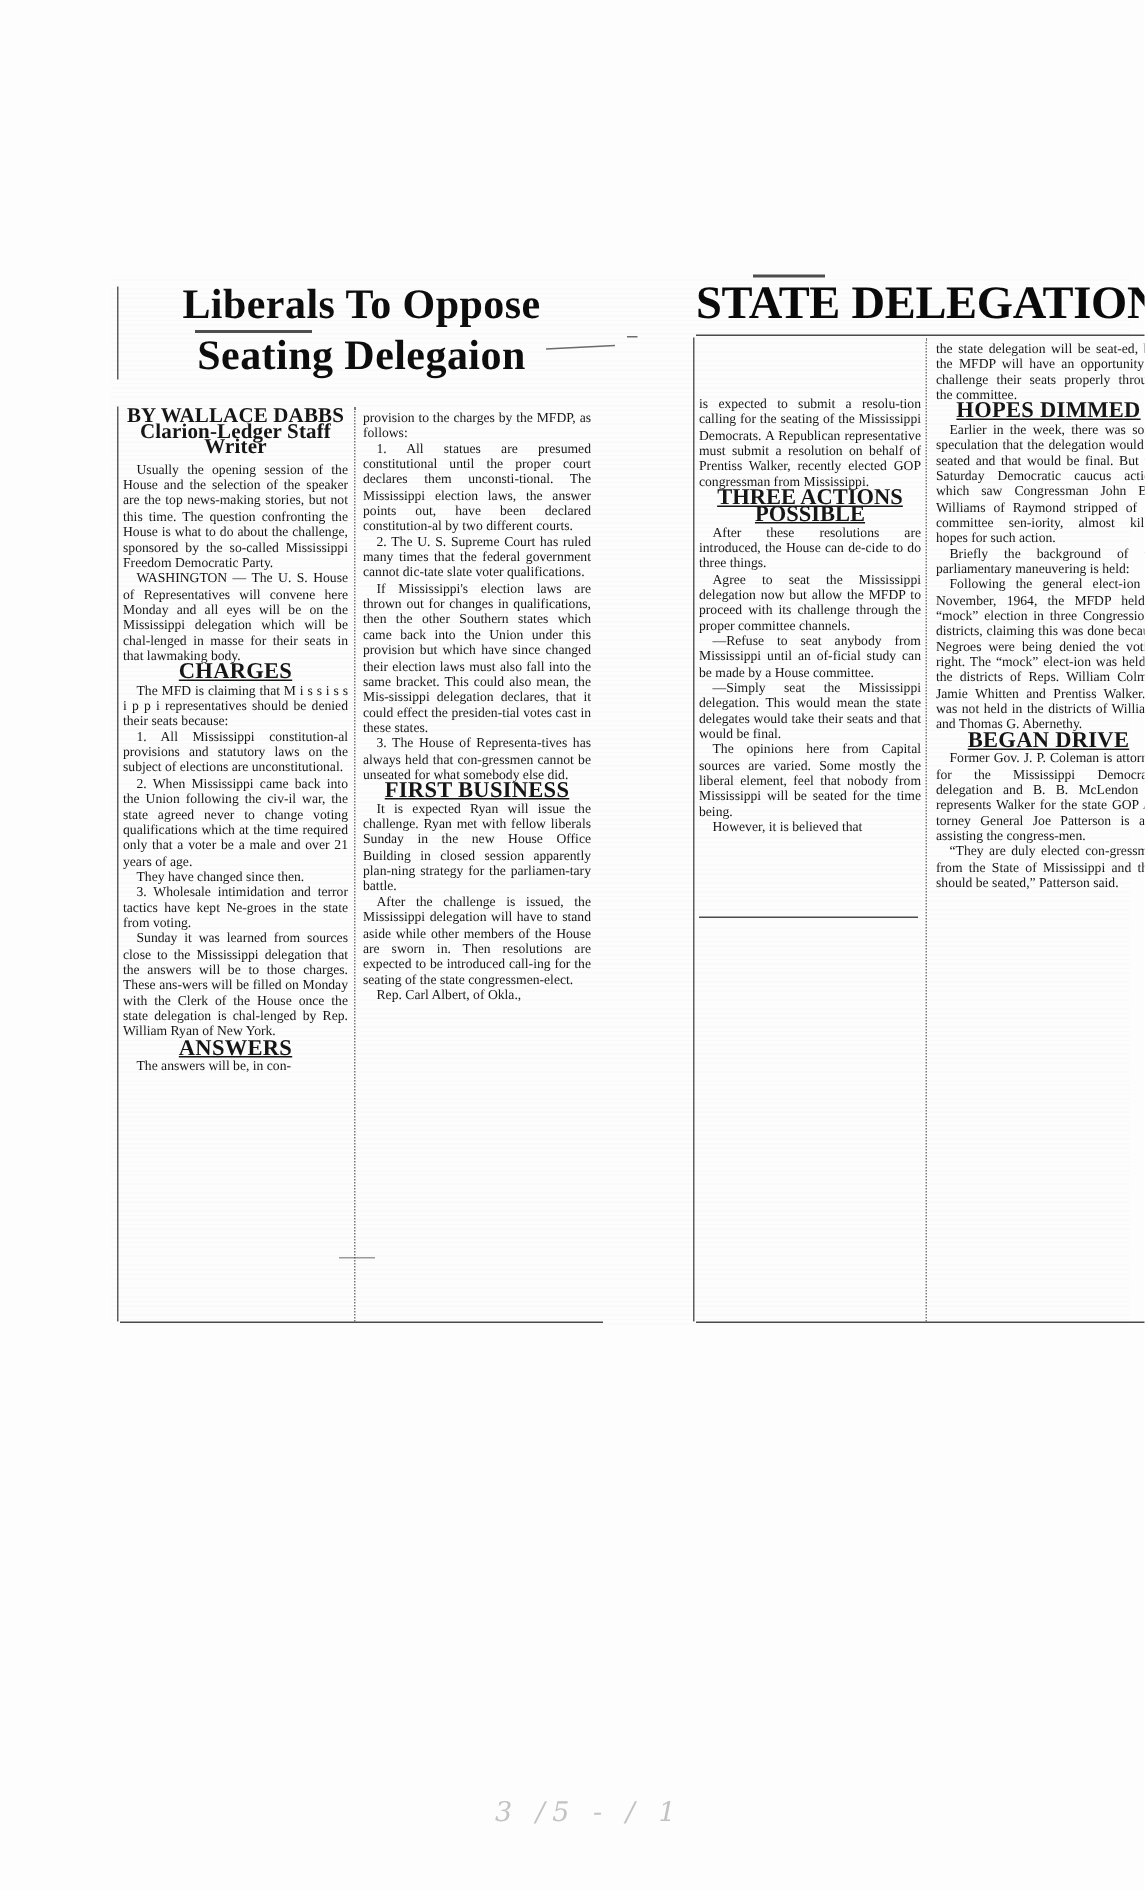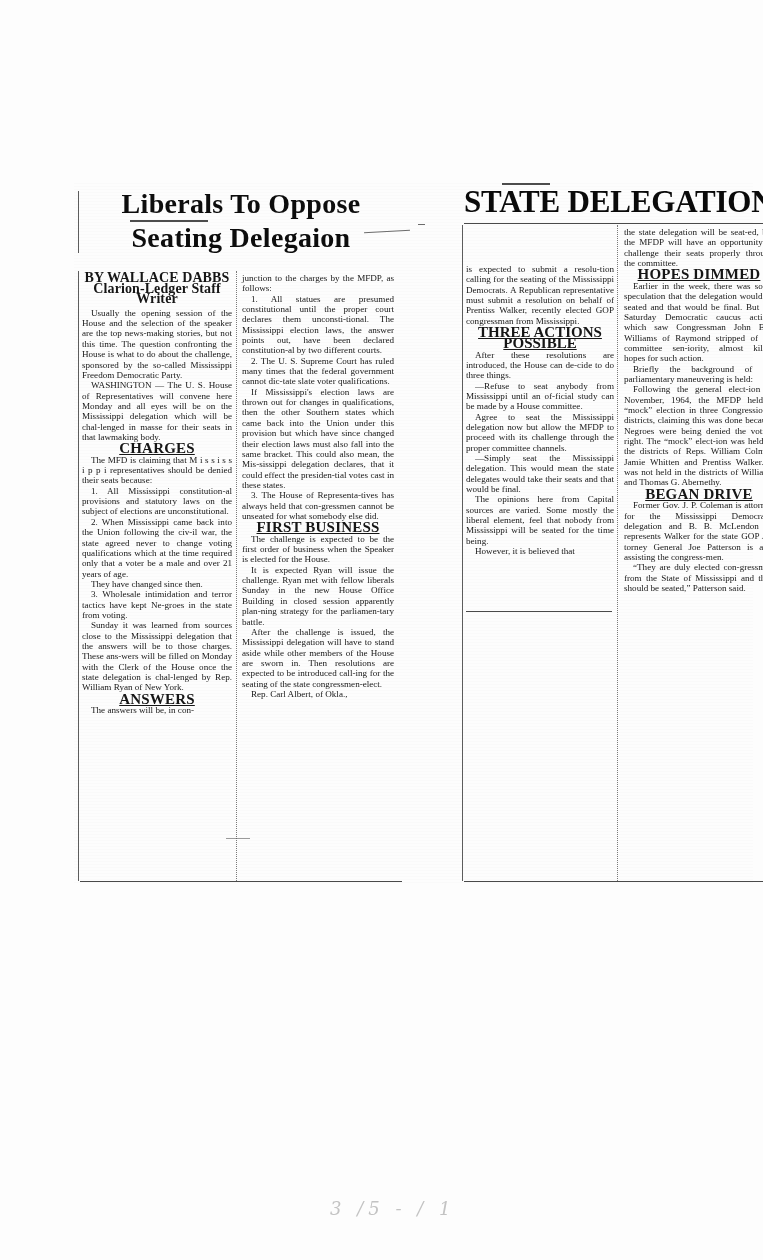--- a/index.html
+++ b/index.html
@@ -200,29 +200,28 @@
           <p>2. When Mississippi came back into the Union following the civ-il war, the state agreed never to change voting qualifications which at the time required only that a voter be a male and over 21 years of age.</p>
           <p>They have changed since then.</p>
           <p>3. Wholesale intimidation and terror tactics have kept Ne-groes in the state from voting.</p>
           <p>Sunday it was learned from sources close to the Mississippi delegation that the answers will be to those charges. These ans-wers will be filled on Monday with the Clerk of the House once the  state delegation is chal-lenged by Rep. William Ryan of New York.</p>
 
           <p class="subhead">ANSWERS</p>
           <p>The answers will be, in con-</p>
         </div>
 
         <div class="col" style="width:152px;">
-          <p class="flush">junction to the charges by the MFDP, as follows:</p>
+          <p class="flush">provision to the charges by the MFDP, as follows:</p>
           <p>1. All statues are presumed constitutional until the proper court declares them unconsti-tional. The Mississippi  election laws, the answer points out, have been declared constitution-al by two different courts.</p>
           <p>2. The U. S. Supreme Court has ruled many times that the federal government cannot dic-tate slate voter qualifications.</p>
           <p>If Mississippi's election laws are thrown out for changes in qualifications, then  the  other Southern  states  which came back into the Union under this provision but which have since changed their election laws must also fall into the same bracket. This could also mean, the Mis-sissippi  delegation  declares, that it could effect the presiden-tial votes cast in these states.</p>
           <p>3. The House of Representa-tives has always held that con-gressmen cannot be unseated for what somebody else did.</p>
 
           <p class="subhead">FIRST BUSINESS</p>
 
-          <p>The challenge is expected to be the first order of business when the Speaker is elected for the House.</p>
           <p>It is expected Ryan will issue the challenge. Ryan met with fellow liberals Sunday in the new House Office Building in closed session apparently plan-ning strategy for the parliamen-tary battle.</p>
           <p>After the challenge is issued, the Mississippi delegation will have to stand aside while other members of the House are sworn in. Then resolutions are expected to be introduced call-ing for the seating of the state congressmen-elect.</p>
           <p>Rep. Carl Albert, of Okla.,</p>
         </div>
 
       </div>
 
       <div class="hrule" style="left:6px; top:698px; width:322px;"></div>
       <div class="hrule" style="left:152px; top:655px; width:24px; opacity:.55;"></div>
     </div>
@@ -240,22 +239,22 @@
       <div class="hrule" style="left:2px; top:40px; width:333px;"></div>
 
       <div class="colwrap" style="left:4px; top:44px; width:332px;align-items:center;">
 
         <div class="col" style="width:148px; margin-right:10px;">
           <p class="flush">is expected to submit a resolu-tion calling for the seating of the Mississippi Democrats. A Republican representative must submit a resolution on behalf of Prentiss Walker, recently elected GOP congressman from Mississippi.</p>
 
           <p class="subhead wide">THREE ACTIONS POSSIBLE</p>
 
           <p>After these resolutions are introduced, the House can de-cide to do three things.</p>
+          <p>Agree to seat the Mississippi delegation now but allow the MFDP to proceed with its challenge through the proper committee channels.</p>
           <p>—Refuse to seat anybody from Mississippi until an of-ficial study can be made by a House committee.</p>
-          <p>Agree to seat the Mississippi delegation now but allow the MFDP to proceed with its challenge through the proper committee channels.</p>
           <p>—Simply seat the Mississippi delegation. This would mean the state delegates would take their seats and that would be final.</p>
           <p>The opinions here from Capital sources are varied. Some mostly the liberal element, feel that nobody from Mississippi will be seated for the time being.</p>
           <p>However, it is believed that</p>
 
           <div class="hrule" style="left:0px; top:384px; width:146px;"></div>
         </div>
 
         <div class="col" style="width:150px;">
           <p class="flush">the state delegation will be seat-ed, but the MFDP will have an opportunity to challenge their seats  properly  through  the committee.</p>
 

